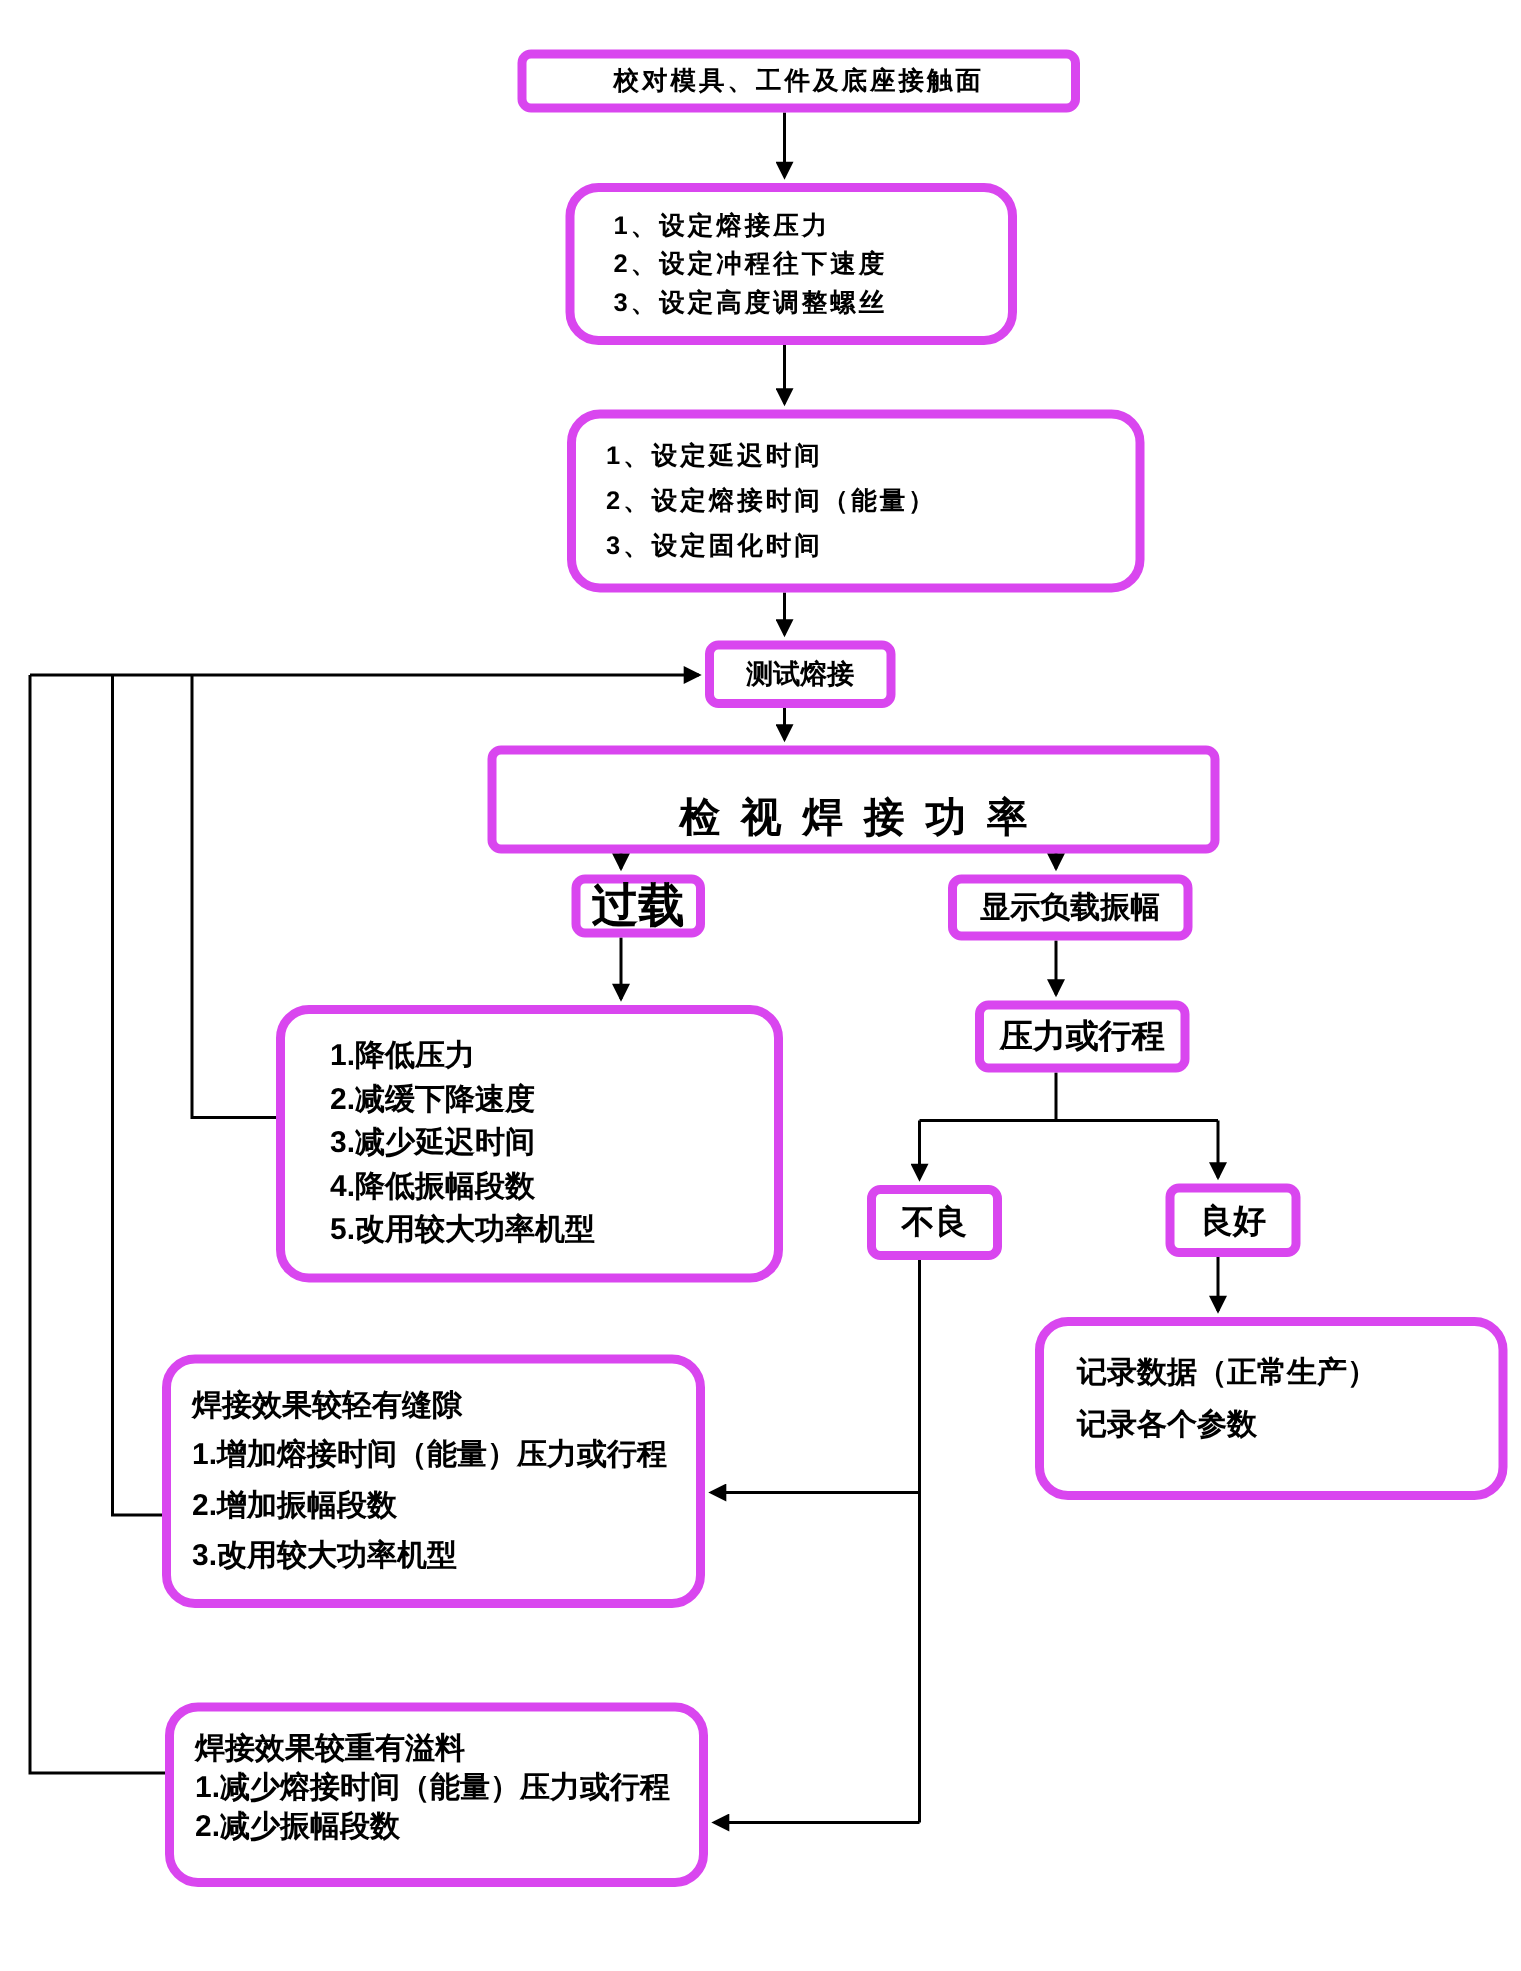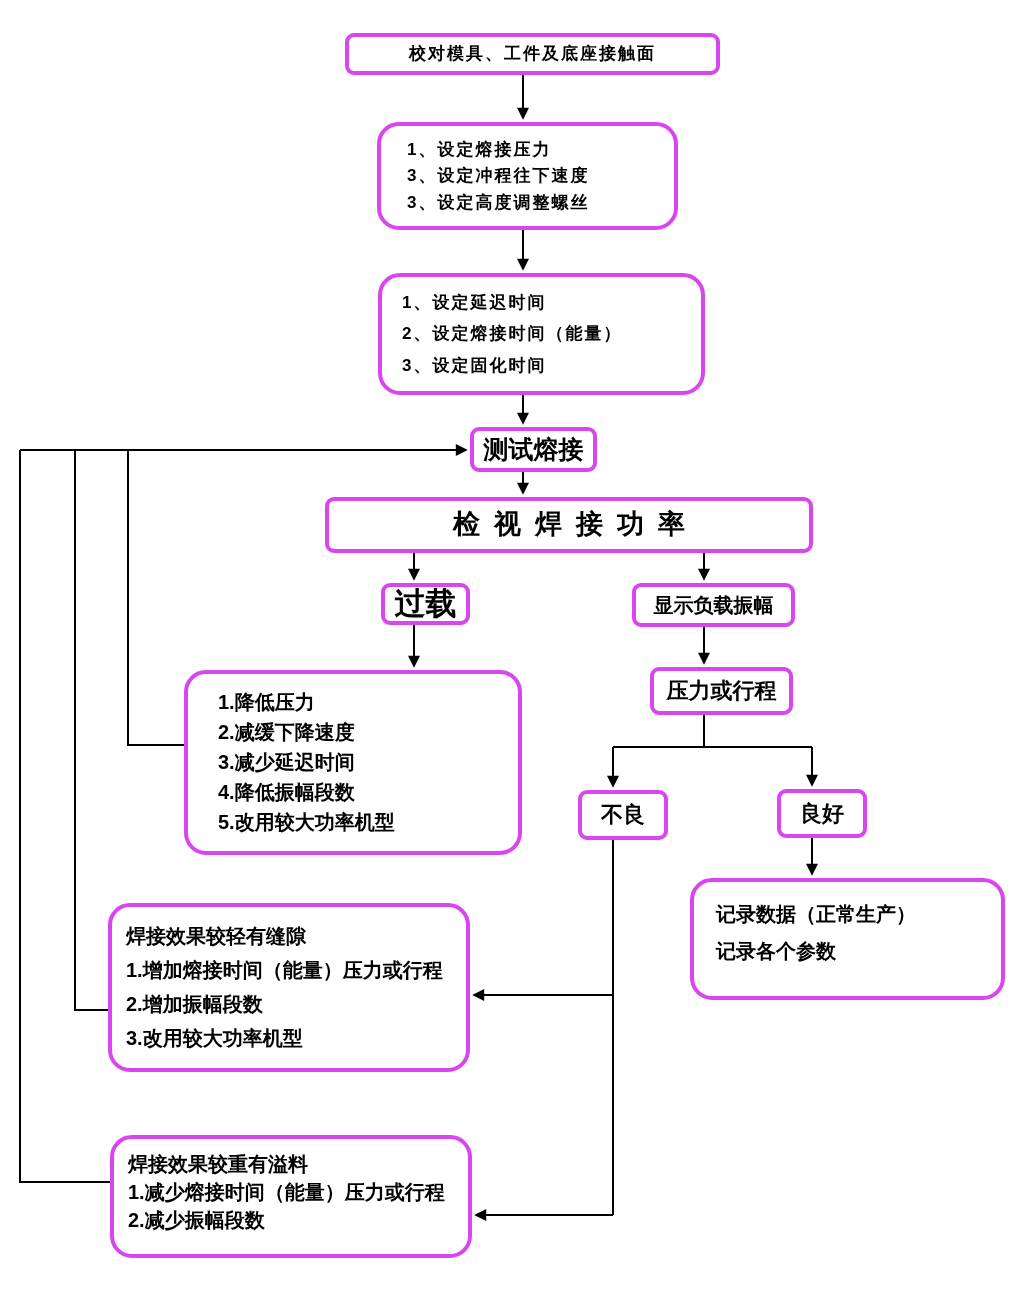--- a/index.html
+++ b/index.html
@@ -11,34 +11,34 @@
     color:#000;
     overflow:hidden;
   }
   .wires{position:absolute;left:0;top:0;z-index:1;}
   .wires path{fill:none;stroke:#000;stroke-width:2;}
   .wires path.arrow{marker-end:url(#ah);}
   .node{
     position:absolute;z-index:2;
     box-sizing:border-box;
     background:#fff;
-    border:4px solid #d946ef;
+    border:6px solid #d946ef;
     display:flex;flex-direction:column;justify-content:center;
     font-weight:bold;
     line-height:1.25;
   }
   .r-sm{border-radius:9px;}
   .r-lg{border-radius:22px;}
   .center{align-items:center;text-align:center;}
   .list{justify-content:space-around;align-items:flex-start;text-align:right;}
   .fs17{font-size:17px;}
   .fs20{font-size:20px;}
   .fs21{font-size:20px;}
   .fs22{font-size:22px;}
-  .fs25{font-size:25px;}
+  .fs25{font-size:18px;}
   .fs27{font-size:27px;}
   .fs31{font-size:31px;}
   .ls2{letter-spacing:2px;}
   .ls14{letter-spacing:14px;text-indent:14px;}
 </style>
 </head>
 <body>
 
 <div class="stage">
 
@@ -69,35 +69,35 @@
     <path d="M108 1010 L75 1010 L75 450"></path>
     <path d="M110 1182 L20 1182 L20 450"></path>
   </svg>
 
   <div class="node r-sm center fs17 ls2" style="left:345px;top:33px;width:375px;height:42px;">
     <div>校对模具、工件及底座接触面</div>
   </div>
 
   <div class="node r-lg list fs17 ls2" style="left:377px;top:122px;width:301px;height:108px;padding:10px 8px 10px 26px;">
     <div>1、设定熔接压力</div>
-    <div>3、设定冲程往下速度</div>
+    <div>2、设定冲程往下速度</div>
     <div>3、设定高度调整螺丝</div>
   </div>
 
-  <div class="node r-lg list fs17 ls2" style="left:378px;top:273px;width:327px;height:122px;padding:10px 8px 10px 20px;">
+  <div class="node r-lg list fs17 ls2" style="left:378px;top:273px;width:385px;height:122px;padding:10px 8px 10px 20px;">
     <div>1、设定延迟时间</div>
     <div>2、设定熔接时间（能量）</div>
     <div>3、设定固化时间</div>
   </div>
 
   <div class="node r-sm center fs25" style="left:470px;top:427px;width:127px;height:45px;">
     <div>测试熔接</div>
   </div>
 
-  <div class="node r-sm center fs27 ls14" style="left:325px;top:497px;width:488px;height:56px;">
+  <div class="node r-sm center fs27 ls14" style="left:325px;top:497px;width:488px;height:72px;justify-content:flex-end;">
     <div>检视焊接功率</div>
   </div>
 
   <div class="node r-sm center fs31" style="left:381px;top:583px;width:89px;height:42px;">
     <div>过载</div>
   </div>
 
   <div class="node r-sm center fs21" style="left:632px;top:583px;width:163px;height:44px;">
     <div>显示负载振幅</div>
   </div>

